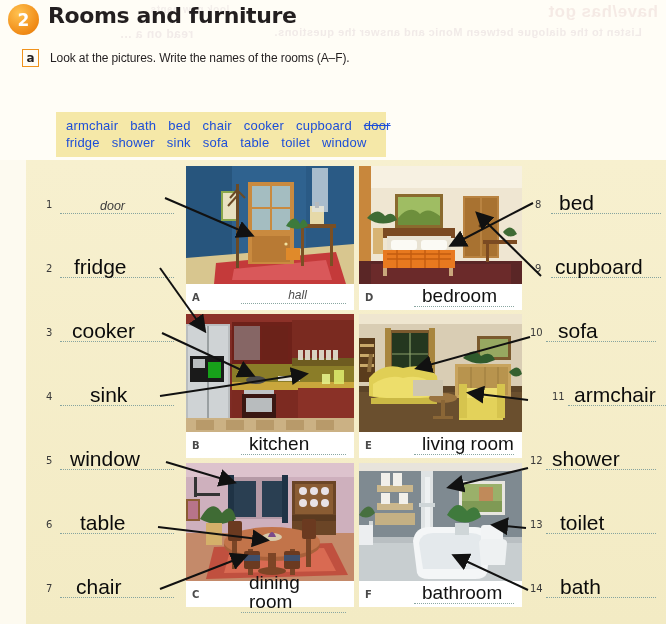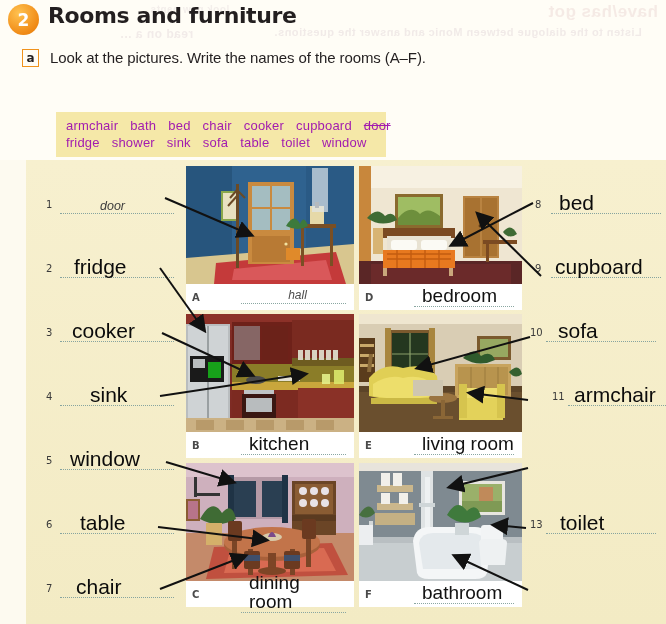--- a/index.html
+++ b/index.html
@@ -36,32 +36,32 @@
     color:#231f20;font-family:"DejaVu Sans", sans-serif;letter-spacing:-.4px;
   }
   
   .instr{position:absolute;left:22px;height:20px;}
   .instr .tag{
     display:inline-block;width:15px;height:16px;line-height:16px;text-align:center;
     border:1.4px solid #f0921c;color:#231f20;font-weight:bold;font-size:12px;
     font-family:"DejaVu Sans", sans-serif;vertical-align:middle;background:#fffdf6;
   }
   .instr .txt{
-    display:inline-block;margin-left:11px;font-size:15px;color:#231f20;
+    display:inline-block;margin-left:11px;font-size:12px;color:#231f20;
     vertical-align:middle;letter-spacing:-.1px;
   }
   #instr-a{top:48px;}
   #instr-b{top:79px;}
 
   
   #word-box{
     position:absolute;left:56px;top:112px;width:330px;
     background:#f5e8a8;padding:5px 10px 6px 10px;box-sizing:border-box;
   }
-  .wb-row{font-size:13px;color:#a21caf;letter-spacing:.2px;line-height:17px;white-space:nowrap;}
+  .wb-row{font-size:13px;color:#1d4ed8;letter-spacing:.2px;line-height:17px;white-space:nowrap;}
   .wb-row span{margin-right:12px;}
   .struck{text-decoration:line-through;}
 
   
   #panel{
     position:absolute;left:26px;top:160px;width:640px;height:464px;
     background:linear-gradient(180deg,#f7f0cf,#f3ebc4);
   }
   #panel-edge{position:absolute;left:0;top:160px;width:26px;height:464px;background:#fdfaf0;}
 
@@ -458,24 +458,34 @@
   <div class="ansline right" style="left:530px;top:318px;width:132px;">
     <span class="num">10</span>
     <span class="line" style="width:110px;"></span>
     <span class="val written" style="left:28px;">sofa</span>
   </div>
   <div class="ansline right" style="left:552px;top:382px;width:132px;">
     <span class="num">11</span>
     <span class="line" style="width:110px;"></span>
     <span class="val written" style="left:22px;">armchair</span>
   </div>
+  <div class="ansline right" style="left:530px;top:446px;width:132px;">
+    <span class="num">12</span>
+    <span class="line" style="width:110px;"></span>
+    <span class="val written" style="left:22px;">shower</span>
+  </div>
   <div class="ansline right" style="left:530px;top:510px;width:132px;">
     <span class="num">13</span>
     <span class="line" style="width:110px;"></span>
     <span class="val written" style="left:30px;">toilet</span>
+  </div>
+  <div class="ansline right" style="left:530px;top:574px;width:132px;">
+    <span class="num">14</span>
+    <span class="line" style="width:110px;"></span>
+    <span class="val written" style="left:30px;">bath</span>
   </div>
 
   <svg id="arrows">
     <defs>
       <marker id="ah" markerWidth="9" markerHeight="9" refX="7" refY="4.5" orient="auto">
         <path d="M0,0 L9,4.5 L0,9 z" fill="#111"></path>
       </marker>
     </defs>
     <g stroke="#111" stroke-width="2" fill="none" marker-end="url(#ah)">
       <line x1="165" y1="198" x2="251" y2="235"></line>

